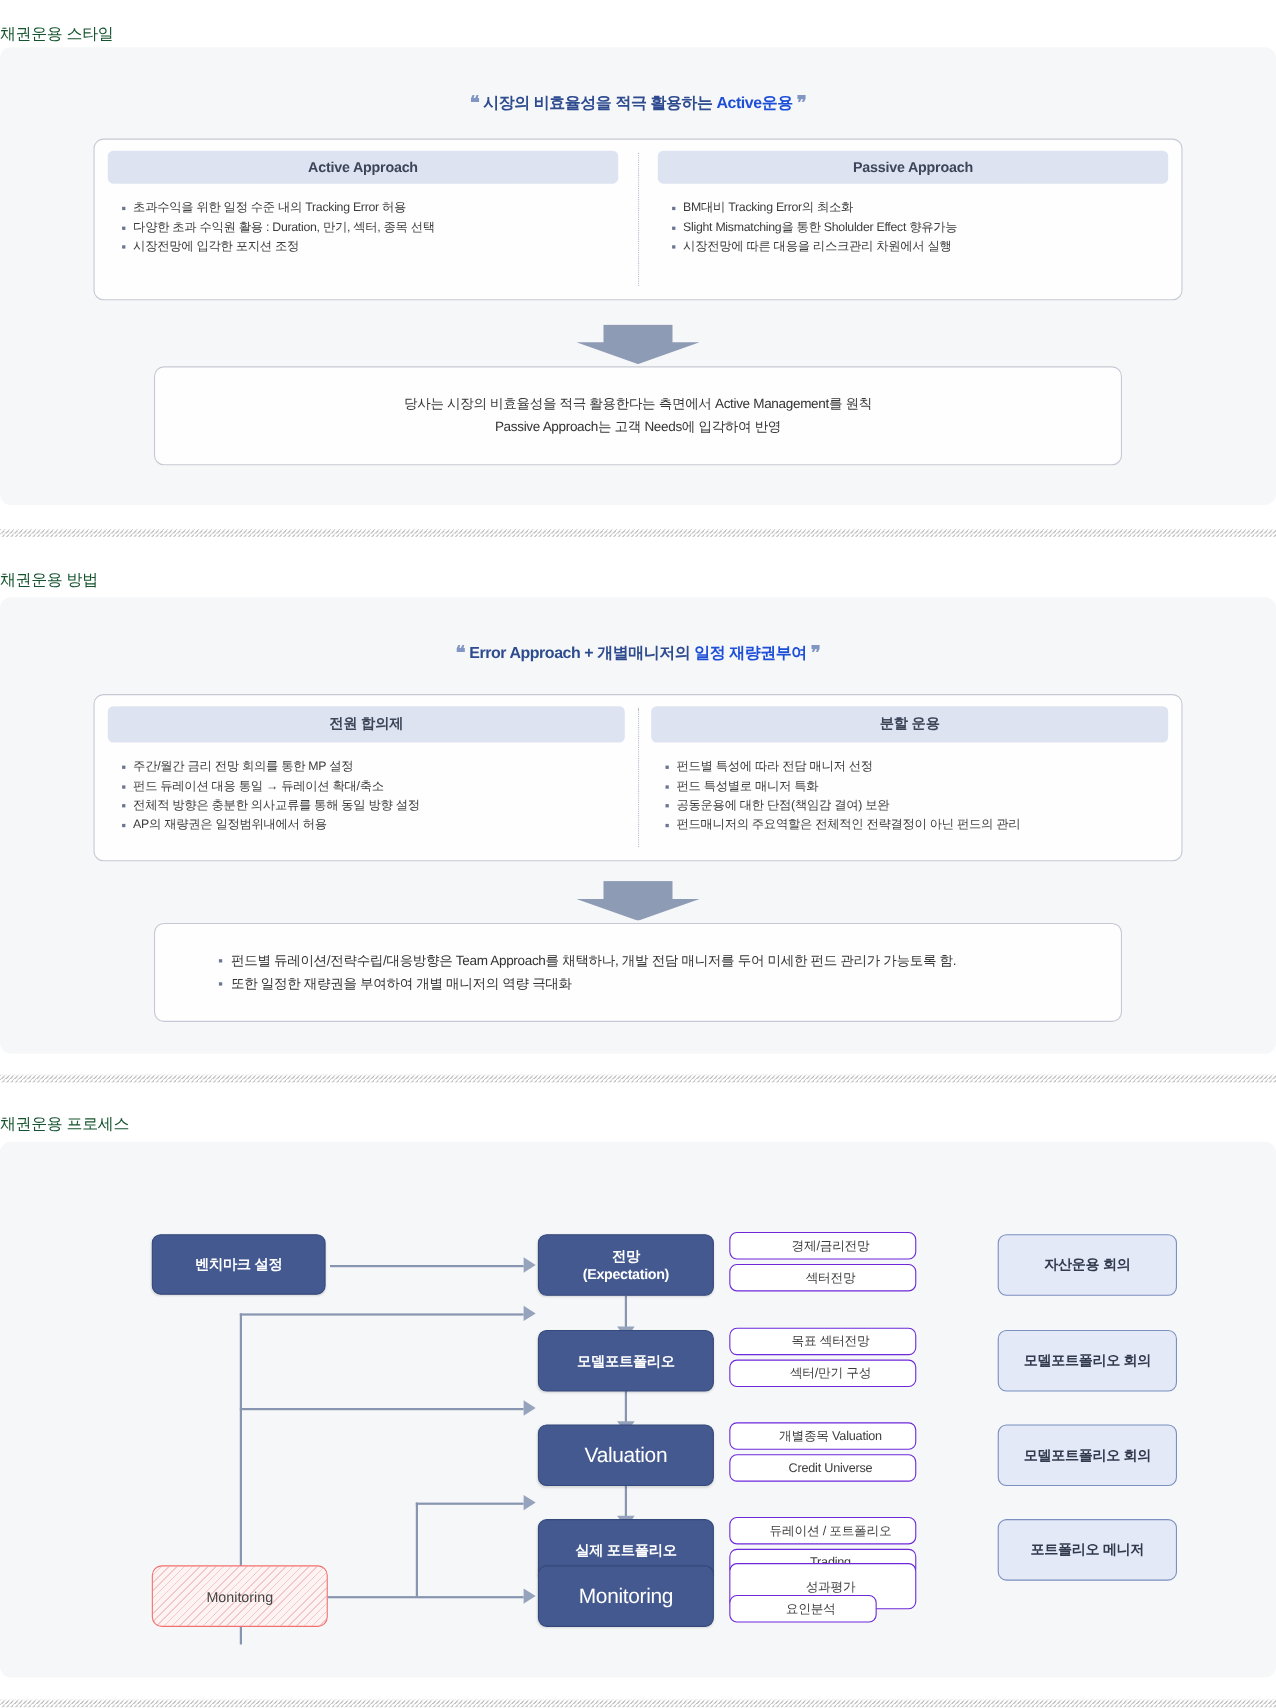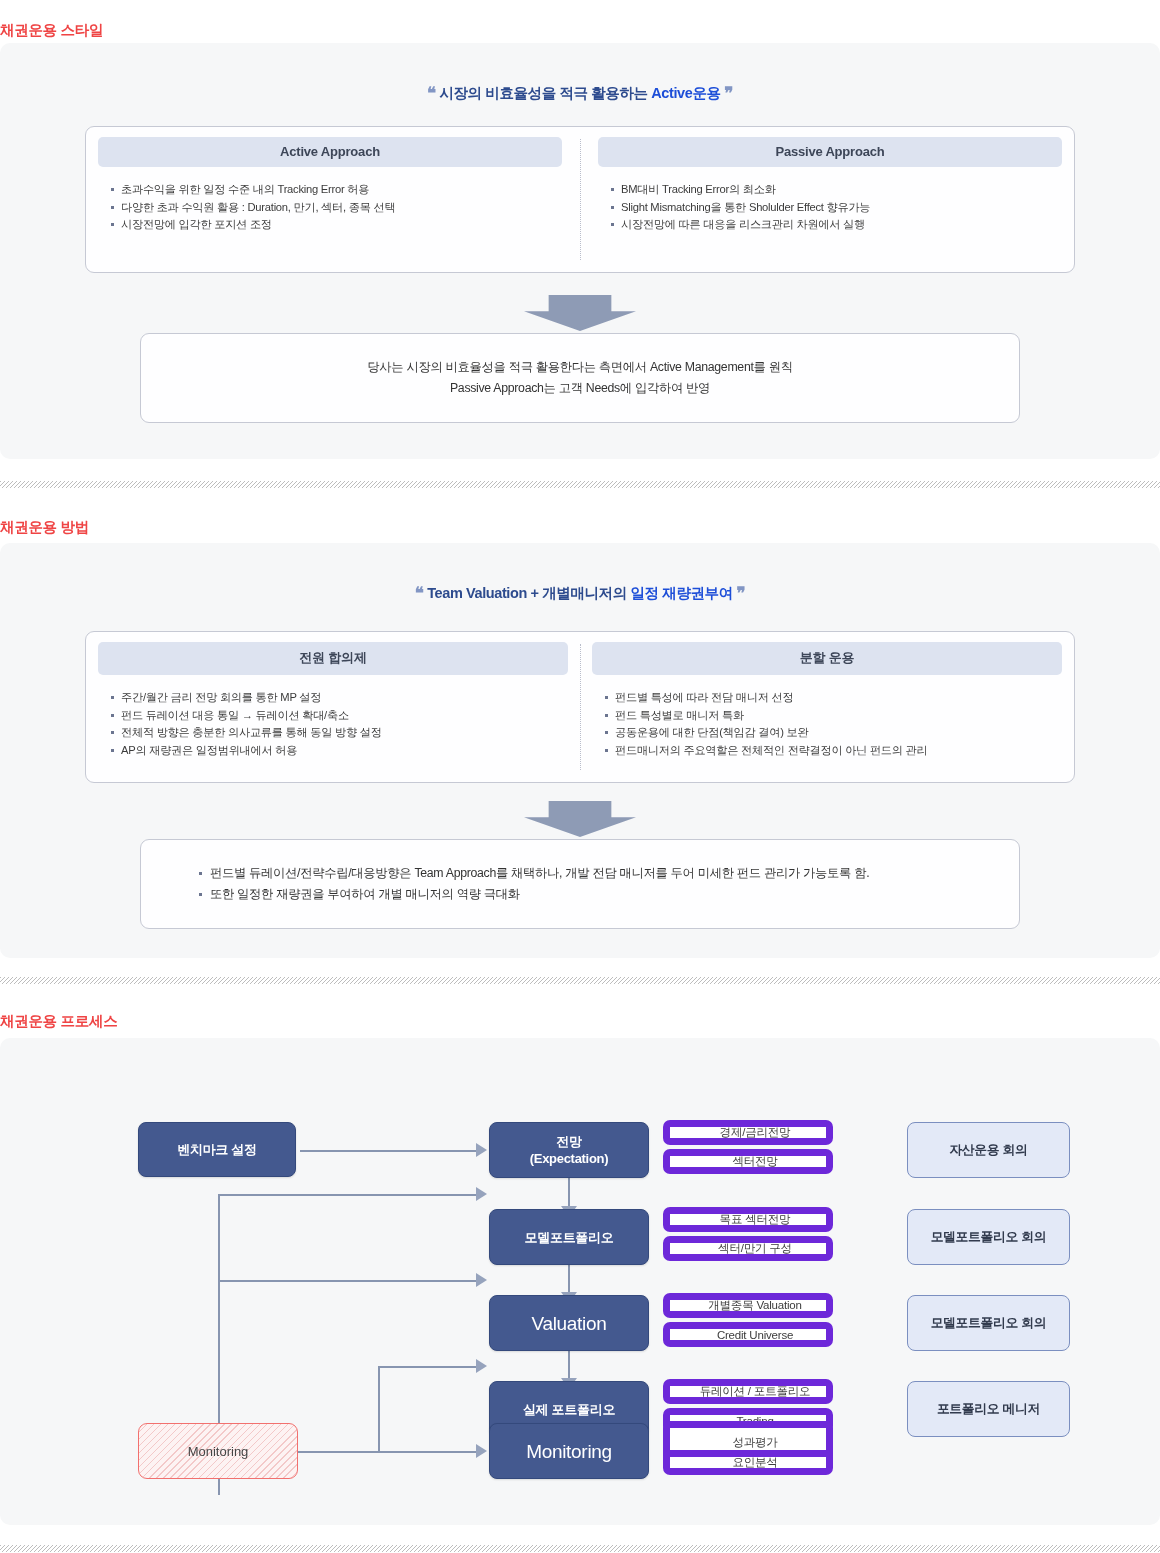--- a/index.html
+++ b/index.html
@@ -10,22 +10,22 @@
     background: #ffffff;
     font-family: "Liberation Sans", sans-serif;
     color: #333;
     overflow: hidden;
     position: relative;
   }
 
   
   .sec-title {
     font-size: 14.5px;
-    font-weight: bold;
-    color: #ef4444;
+    font-weight: normal;
+    color: #14532d;
     letter-spacing: -0.3px;
   }
 
   
   .hatch-sep {
     width: 1160px;
     height: 7px;
     background-image:
       repeating-linear-gradient(135deg,
         #b9b9b9 0px, #b9b9b9 1px,
@@ -174,21 +174,21 @@
     border-radius: 9px;
     color: #444;
     font-size: 13px;
     display: flex;
     align-items: center;
     justify-content: center;
   }
 
   .pill {
     background: #ffffff;
-    border: 7px solid #6d28d9;
+    border: 1px solid #6d28d9;
     border-radius: 7px;
     font-size: 11.5px;
     color: #3c3c3c;
     letter-spacing: -0.2px;
     display: flex;
     align-items: center;
     justify-content: center;
     text-align: center;
     padding-left: 14px;
   }
@@ -272,21 +272,21 @@
 </div>
 
 <div style="position:absolute;left:0;top:505px;width:1160px;">
 
   <div class="sec-title" style="position:absolute;left:0;top:13px;">채권운용 방법</div>
 
   <div class="card" style="position:absolute;left:0;top:38px;height:415px;">
 
     <div class="quote" style="position:absolute;left:0;right:0;top:40px;">
       <span class="qm">❝</span>
-      <span>Team Valuation + 개별매니저의 </span><span class="hl">일정 재량권부여</span>
+      <span>Error Approach + 개별매니저의 </span><span class="hl">일정 재량권부여</span>
       <span class="qm">❞</span>
     </div>
 
     <div class="panels" style="position:absolute;left:85px;top:88px;width:990px;height:152px;">
 
       <div class="panel">
         <div class="panel-head">전원 합의제</div>
         <div class="panel-body">
           <div class="bl">주간/월간 금리 전망 회의를 통한 MP 설정</div>
           <div class="bl">펀드 듀레이션 대응 통일 → 듀레이션 확대/축소</div>
@@ -411,20 +411,20 @@
       <div class="mtbox" style="left:859px;top:315px;width:163px;height:56px;">
         <span>포트폴리오 메니저</span>
       </div>
 
       <div class="fbox ltr" style="left:489px;top:357px;width:160px;height:56px;top:357px;">
         <span>Monitoring</span>
       </div>
       <div class="pill" style="left:663px;top:355px;width:170px;height:42px;">
         <span>성과평가</span>
       </div>
-      <div class="pill" style="left:663px;top:384px;width:170px;height:25px;text-align:right;">
+      <div class="pill" style="left:663px;top:384px;width:134px;height:25px;text-align:right;">
         <span>요인분석</span>
       </div>
     </div>
   </div>
 
   <div class="hatch-sep" style="position:absolute;left:0;top:545px;"></div>
 </div>
 
 </body></html>

